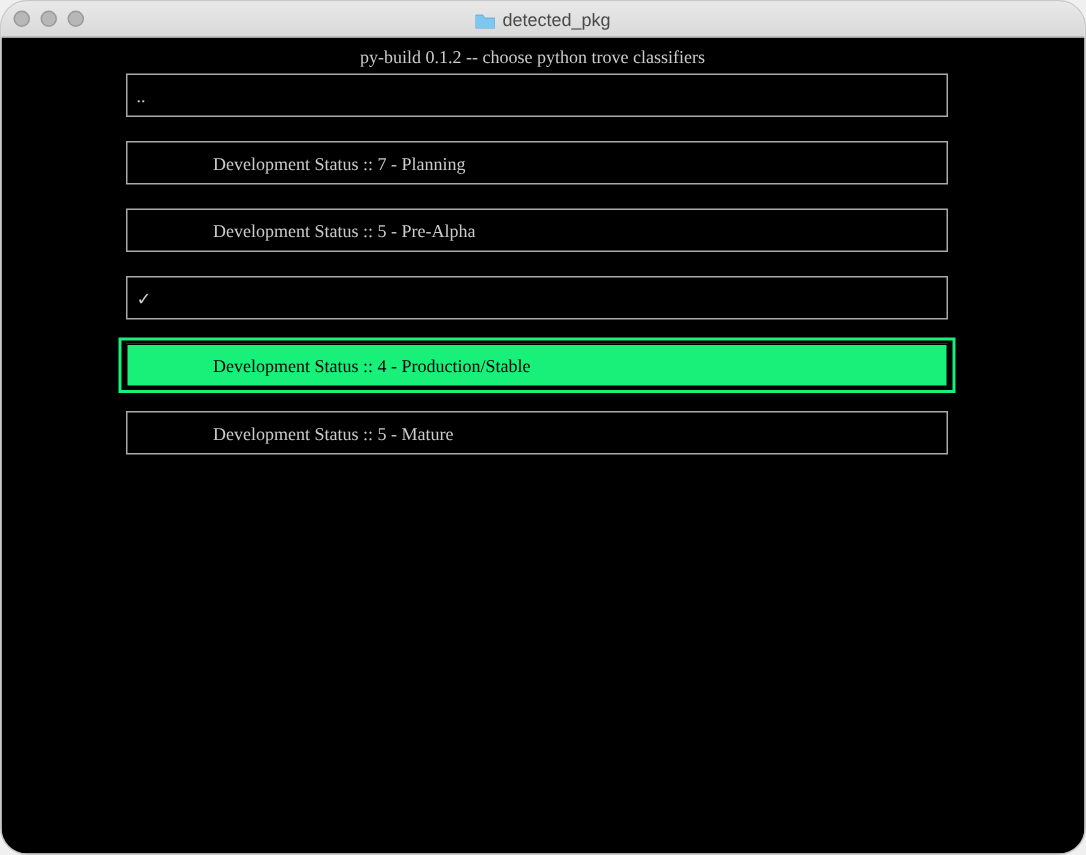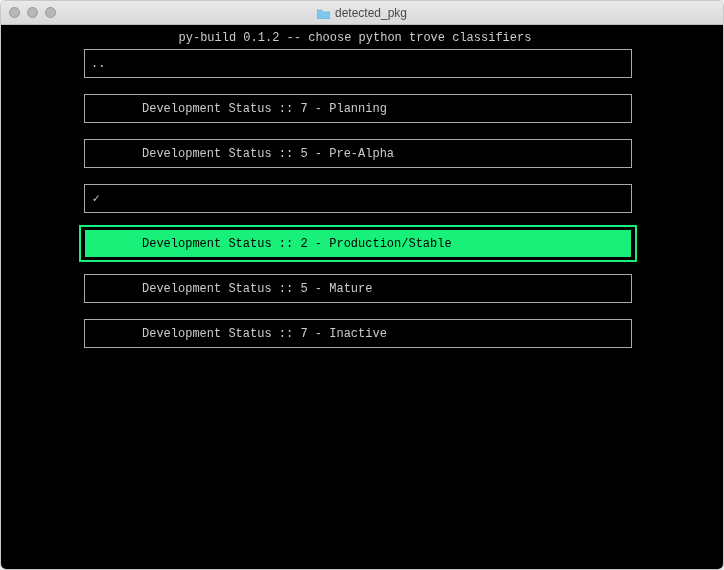--- a/index.html
+++ b/index.html
@@ -7,21 +7,21 @@
     width: 724px;
     height: 570px;
     background: #f0f0f0;
     font-family: -apple-system, "Helvetica Neue", Arial, sans-serif;
     overflow: hidden;
   }
   .window {
     width: 724px;
     height: 570px;
     border: 1px solid #c8c8c8;
-    border-radius: 6px;
+    border-radius: 18px;
     overflow: hidden;
     background: #fff;
     display: flex;
     flex-direction: column;
   }
   .titlebar {
     height: 24px;
     background: linear-gradient(#e9e9e9, #d9d9d9);
     border-bottom: 1px solid #bdbdbd;
     display: flex;
@@ -52,21 +52,21 @@
     white-space: nowrap;
   }
   .folder-icon {
     width: 13px; height: 10px;
     display: inline-block;
   }
   .terminal {
     flex: 1;
     background: #000;
     padding: 6px 19px 5px 5px;
-    font-family: Liberation Mono, monospace;
+    font-family: Liberation Serif, serif;
     font-size: 12px;
     line-height: 1.2;
     color: #ccc;
   }
   .header {
     text-align: center;
     color: #ccc;
     margin-bottom: 4px;
   }
   .list {
@@ -152,30 +152,25 @@
 
 
       <div class="item">
         <span class="mark">✓</span>
       </div>
 
       <div class="item highlight">
         <span class="outer-ring"></span>
         <span class="mark"></span>
         <span class="indent"></span>
-        <span class="label">Development Status :: 2 - Production/Stable</span>
+        <span class="label">Development Status :: 4 - Production/Stable</span>
       </div>
 
       <div class="item">
         <span class="mark"></span>
         <span class="indent"></span>
         <span class="label">Development Status :: 5 - Mature</span>
       </div>
 
-      <div class="item">
-        <span class="mark"></span>
-        <span class="indent"></span>
-        <span class="label">Development Status :: 7 - Inactive</span>
-      </div>
 
     </div>
   </div>
 </div>
 
 </body></html>

